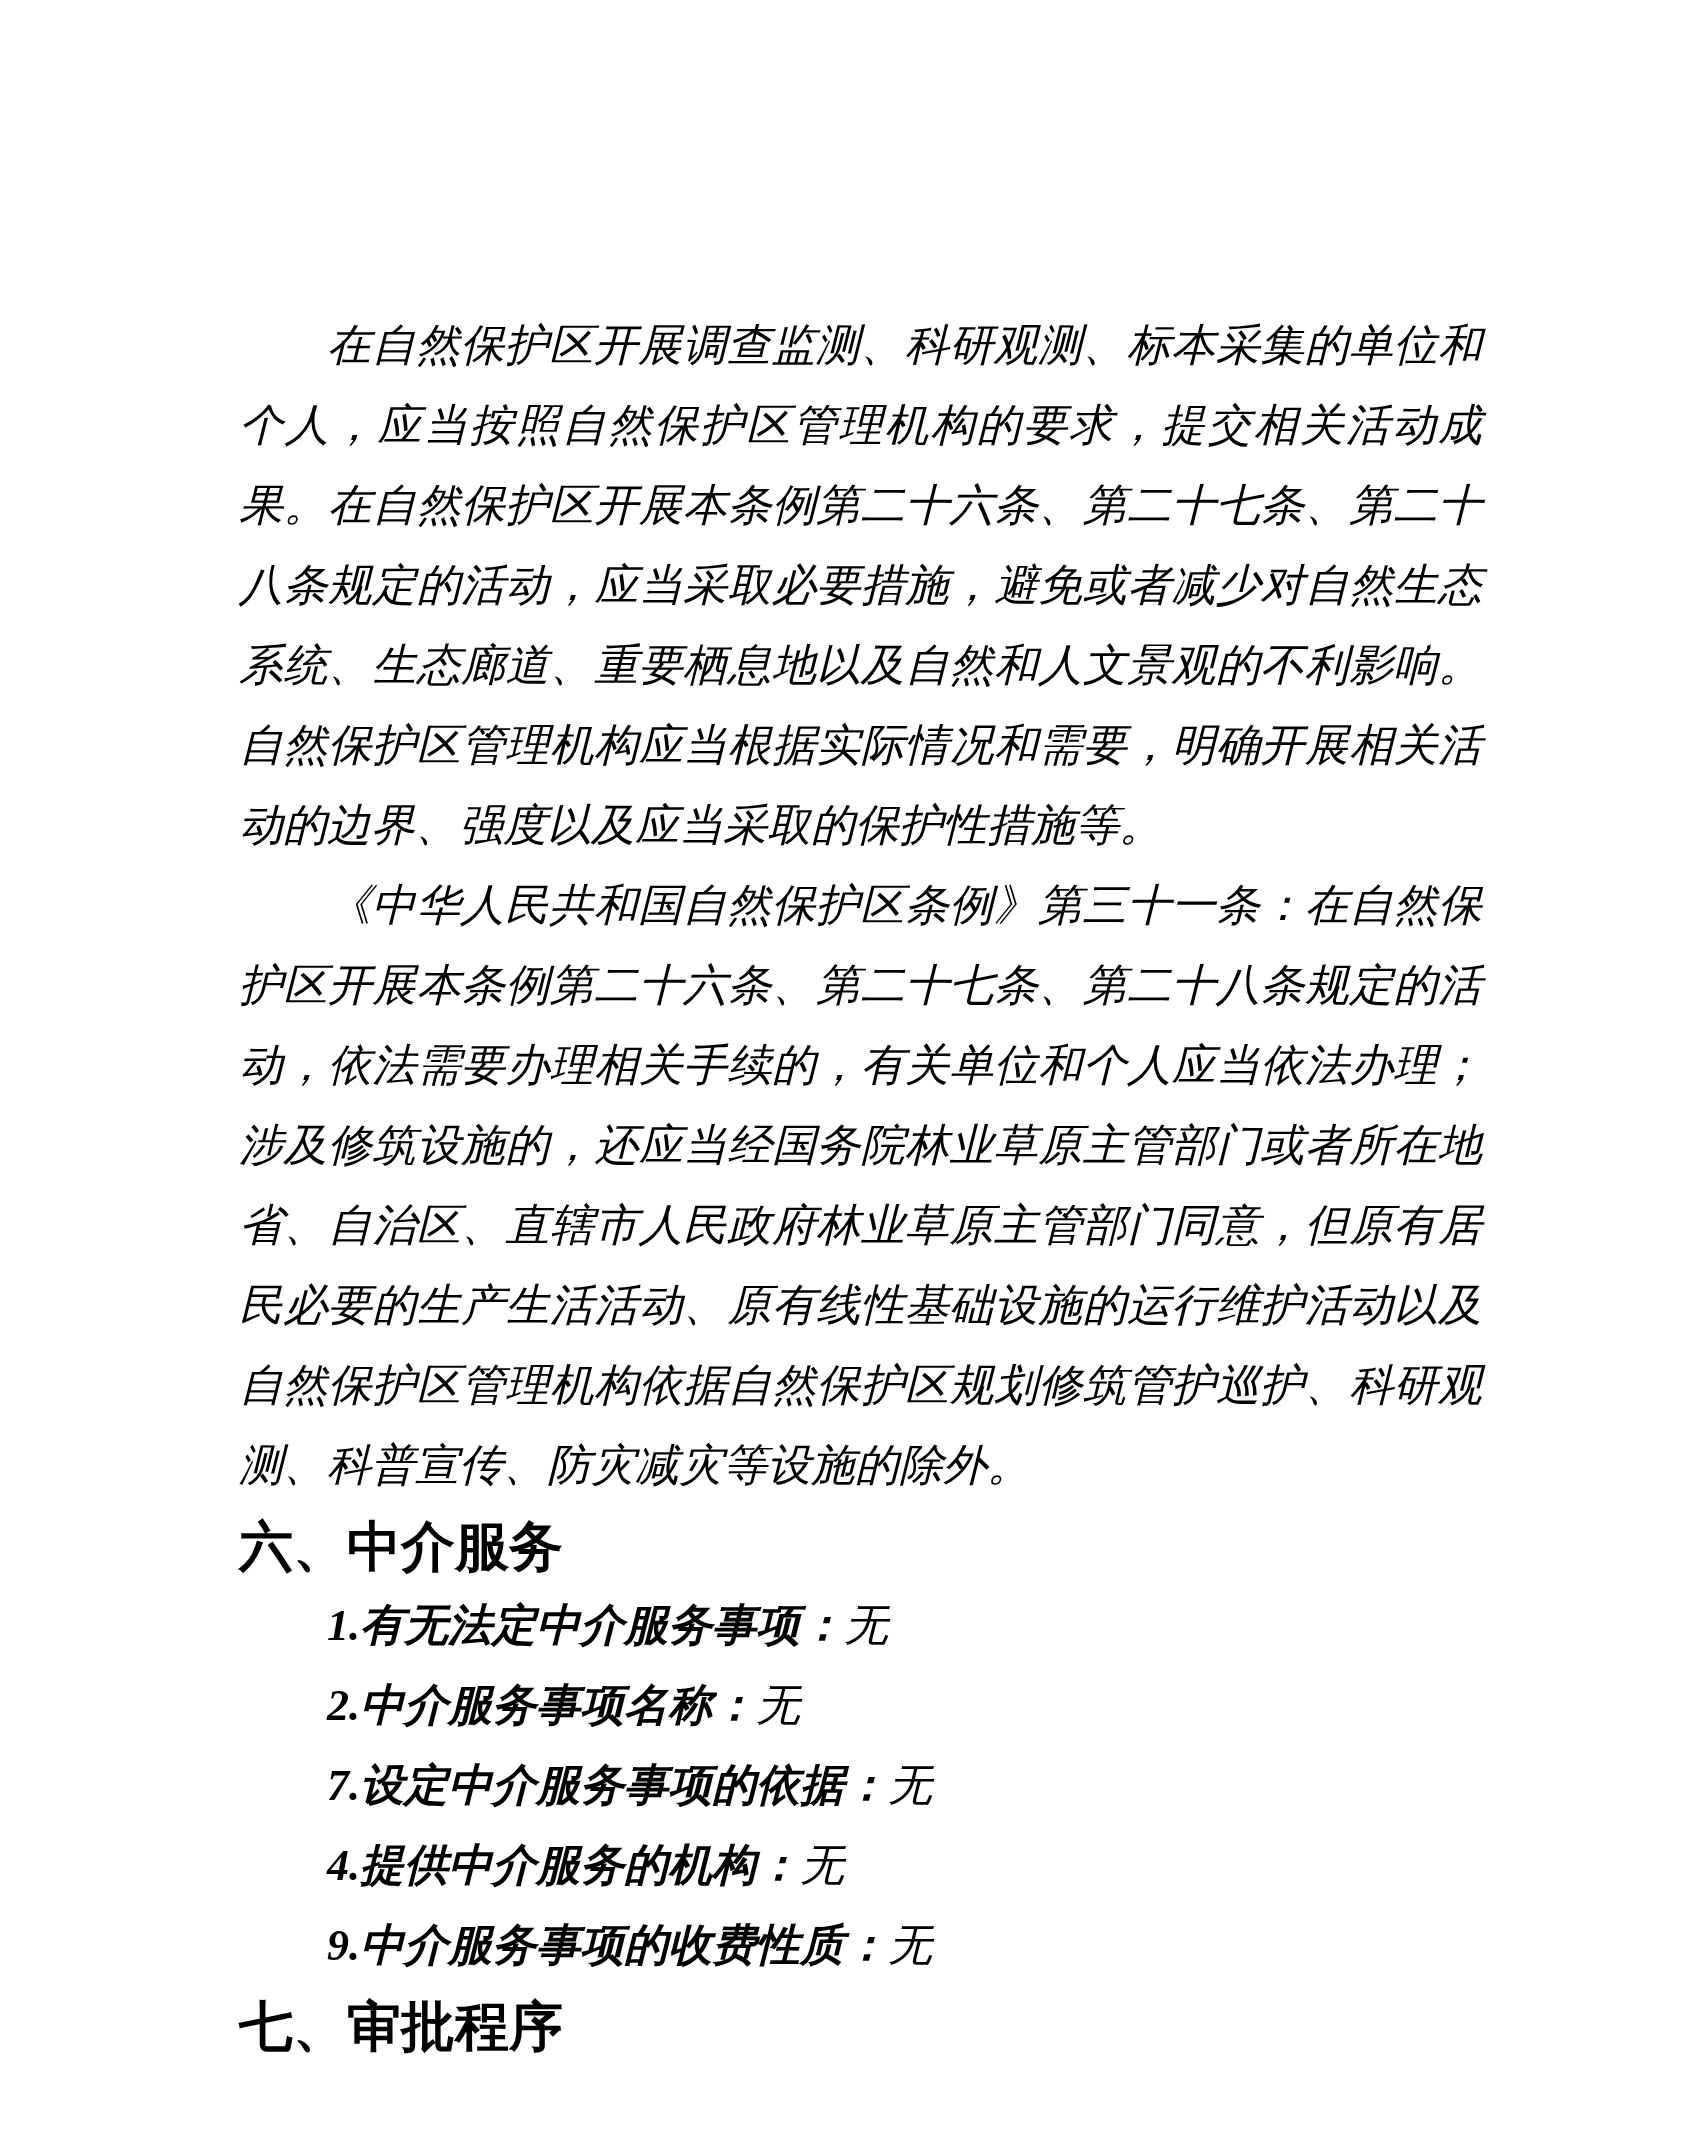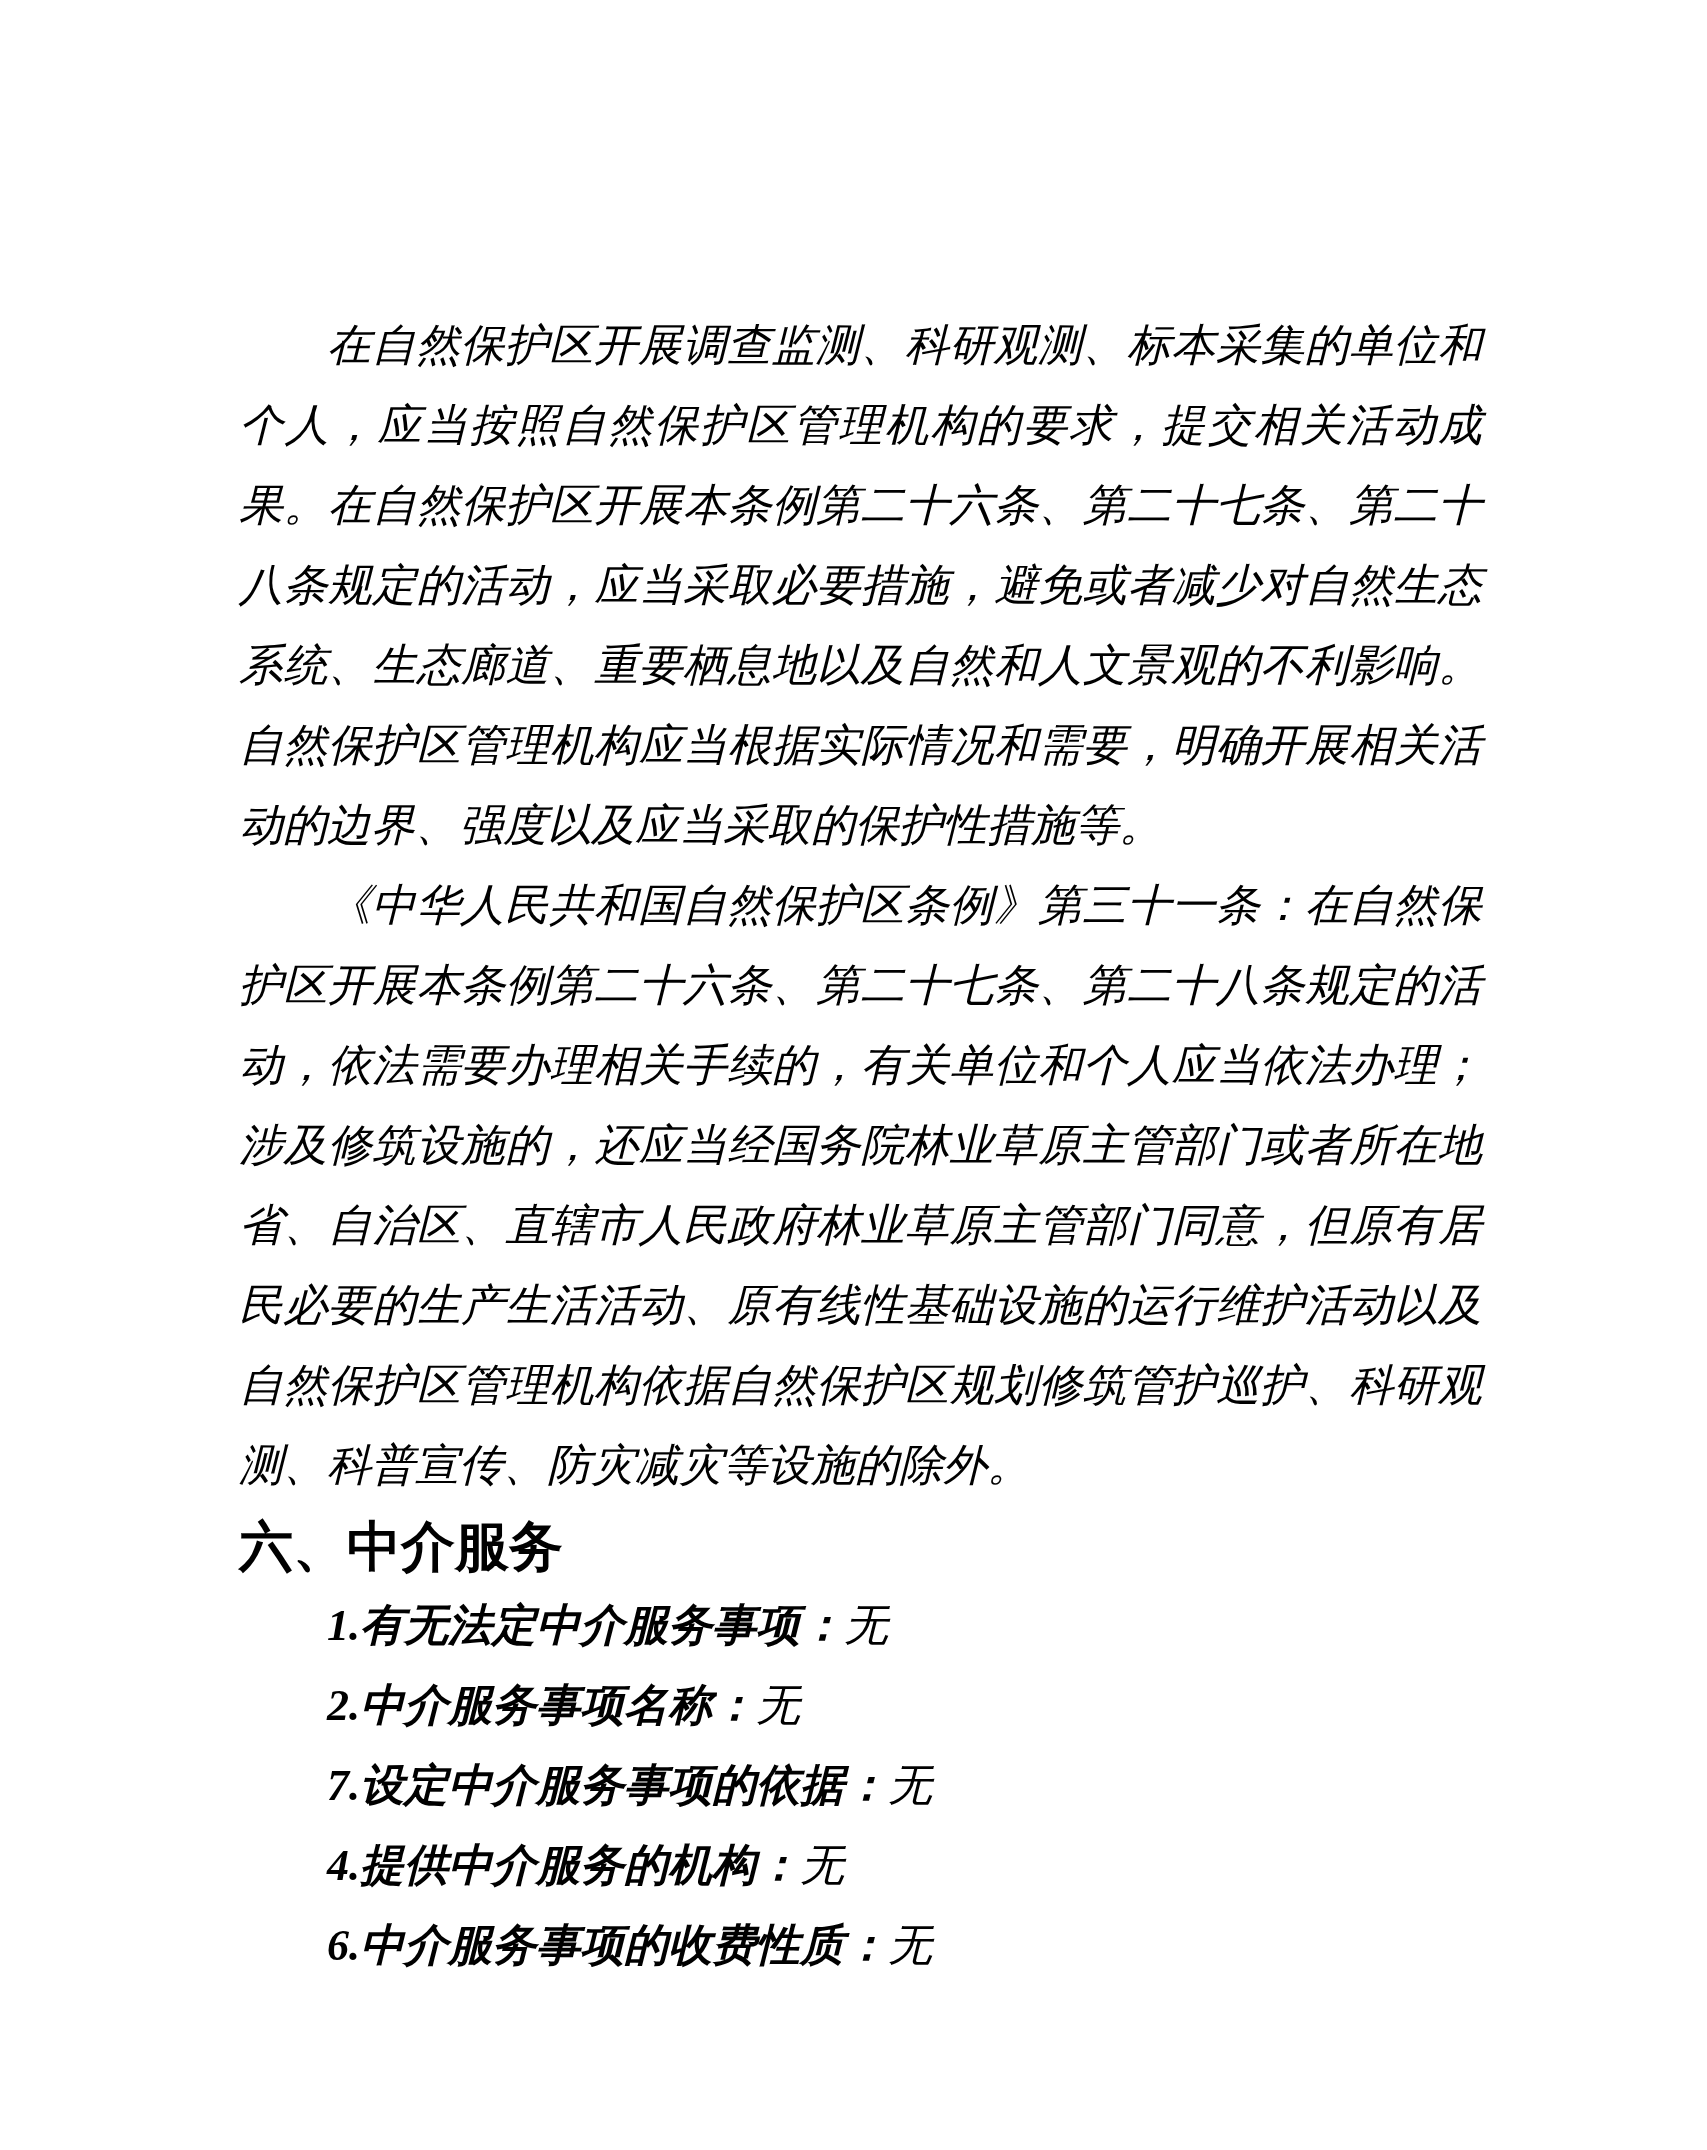--- a/index.html
+++ b/index.html
@@ -58,19 +58,20 @@
     <h2 class="section-heading">六、中介服务</h2>
 
     <p class="list-item"><span class="list-label">1.有无法定中介服务事项：</span><span class="list-value">无</span></p>
 
     <p class="list-item"><span class="list-label">2.中介服务事项名称：</span><span class="list-value">无</span></p>
 
     <p class="list-item"><span class="list-label">7.设定中介服务事项的依据：</span><span class="list-value">无</span></p>
 
     <p class="list-item"><span class="list-label">4.提供中介服务的机构：</span><span class="list-value">无</span></p>
 
-    <p class="list-item"><span class="list-label">6.中介服务事项的收费性质：</span><span class="list-value">无</span></p>
+    <p class="list-item"><span class="list-label">9.中介服务事项的收费性质：</span><span class="list-value">无</span></p>
 
+    <h2 class="section-heading">七、审批程序</h2>
 
   </div>
 
 </div>
 
 
 </body></html>

